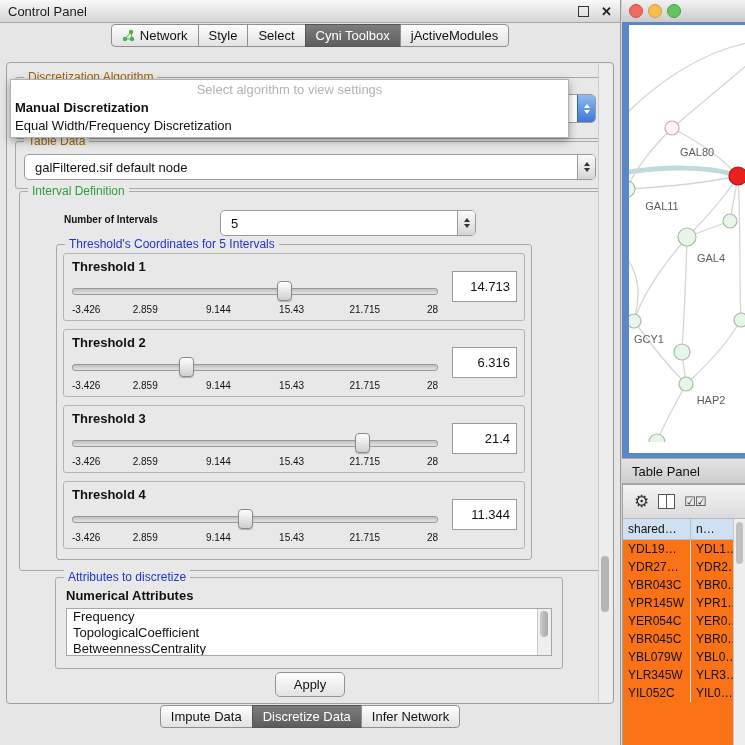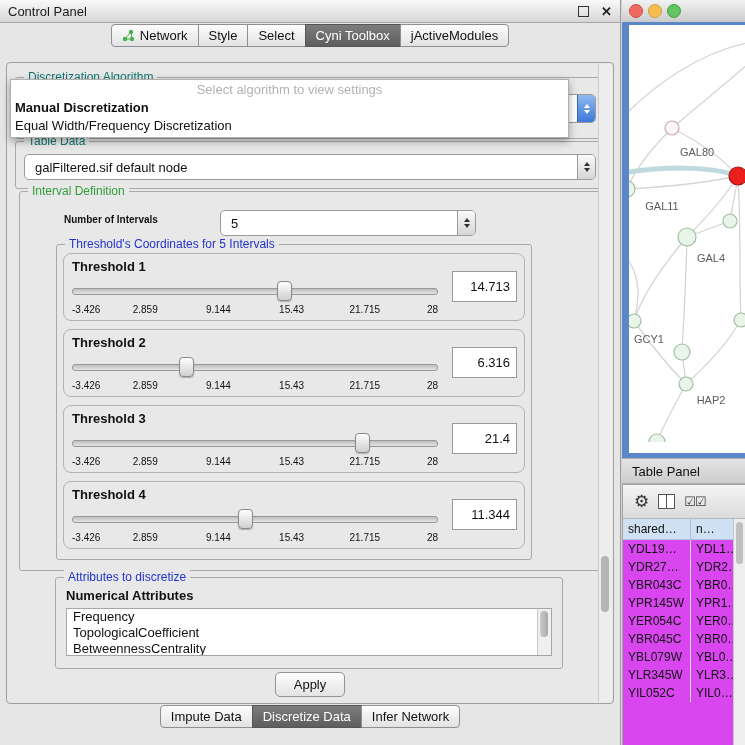--- a/index.html
+++ b/index.html
@@ -17,21 +17,21 @@
   .top-tabs{margin-top:1px;}
   .bottom-tabs{position:absolute;left:0;width:620px;top:705px;}
   .tab{display:flex;align-items:center;gap:5px;padding:3px 10px;font-size:13px;color:#111;
        background:linear-gradient(#fdfdfd,#e2e2e2);border:1px solid #8f8f8f;margin-left:-1px;white-space:nowrap;}
   .tab:first-child{border-radius:4px 0 0 4px;margin-left:0;}
   .tab:last-child{border-radius:0 4px 4px 0;}
   .tab.selected{background:linear-gradient(#7d7d7d,#5d5d5d);color:#fff;border-color:#555;}
   .tabicon svg{display:block;}
   .content{position:absolute;left:6px;top:62px;width:606px;height:640px;background:#e8e8e8;border:1px solid #9f9f9f;border-radius:4px;}
   .group{position:absolute;border:1px solid #a9a9a9;border-radius:3px;}
-  .gtitle{position:absolute;top:-8px;left:8px;background:#e8e8e8;padding:0 4px;font-size:12px;color:#0f766e;white-space:nowrap;}
+  .gtitle{position:absolute;top:-8px;left:8px;background:#e8e8e8;padding:0 4px;font-size:12px;color:#a16207;white-space:nowrap;}
   .gtitle.green{color:#2f9e3a;}
   .gtitle.blue{color:#2233cc;}
   
   .combo{position:absolute;background:#fff;border:1px solid #9a9a9a;border-radius:5px;overflow:hidden;}
   .combo-text{position:absolute;left:10px;top:0;bottom:0;display:flex;align-items:center;font-size:13px;color:#111;}
   .stepper{position:absolute;right:0;top:0;bottom:0;width:17px;display:flex;flex-direction:column;align-items:center;justify-content:center;border-left:1px solid #9a9a9a;}
   .stepper.blue{background:linear-gradient(#8fb9f1,#3c78d8);border-left-color:#3264b4;}
   .stepper.gray{background:linear-gradient(#fafafa,#d6d6d6);}
   .stepper i{display:block;width:0;height:0;border-left:3px solid transparent;border-right:3px solid transparent;margin:1px 0;}
   .stepper.blue .up{border-bottom:4px solid #fff;}
@@ -47,21 +47,21 @@
   .num-label{position:absolute;left:44px;top:22px;font-size:10px;font-weight:bold;}
   .num-combo{left:200px;top:18px;width:254px;height:24px;}
   .coords-group{left:36px;top:52px;width:474px;height:314px;}
   .attrs-group{left:48px;top:514px;width:506px;height:90px;}
   .attrs-label{position:absolute;left:10px;top:10px;font-size:13px;font-weight:bold;}
   .attr-list{position:absolute;left:10px;right:10px;top:30px;height:46px;background:#fff;border:1px solid #a6a6a6;overflow:hidden;}
   .attr-item{font-size:13px;line-height:16px;padding-left:6px;white-space:nowrap;}
   .attr-scroll{position:absolute;right:0;top:0;bottom:0;width:13px;background:#efefef;border-left:1px solid #c8c8c8;}
   .attr-thumb{position:absolute;left:2px;top:2px;width:8px;height:26px;border-radius:5px;background:linear-gradient(90deg,#cccccc,#a8a8a8);}
   
-  .th-block{position:relative;margin:8px 6px 0 6px;height:66px;border:1px solid #b3b3b3;border-radius:8px;}
+  .th-block{position:relative;margin:8px 6px 0 6px;height:66px;border:1px solid #b3b3b3;border-radius:3px;}
   .th-label{position:absolute;left:8px;top:5px;font-size:13px;font-weight:bold;}
   .slider{position:absolute;left:8px;right:86px;top:26px;height:36px;}
   .track{position:absolute;left:0;right:0;top:8px;height:5px;background:linear-gradient(#bfbfbf,#e4e4e4);border:1px solid #989898;border-radius:3px;}
   .thumb{position:absolute;top:1px;width:13px;height:18px;margin-left:-6px;background:linear-gradient(#fefefe,#cfcfcf);border:1px solid #8a8a8a;border-radius:4px;box-shadow:0 1px 1px rgba(0,0,0,.25);}
   .ticks{position:absolute;left:0;right:0;top:24px;height:12px;}
   .tick{position:absolute;font-size:10px;color:#111;white-space:nowrap;transform:translateX(-50%);}
   .tick-0{transform:none;}
   .tick-5{transform:translateX(-100%);}
   .val-box{position:absolute;right:7px;top:17px;width:57px;height:29px;background:#fff;border:1px solid #9a9a9a;font-size:13px;display:flex;align-items:center;justify-content:flex-end;padding-right:6px;}
   
@@ -94,21 +94,21 @@
   .table-window{position:absolute;left:622px;top:484px;width:123px;height:261px;background:#ebebeb;border:1px solid #a3a3a3;overflow:hidden;}
   .table-toolbar{height:33px;background:linear-gradient(#f4f4f4,#dbdbdb);border-bottom:1px solid #b8b8b8;display:flex;align-items:center;gap:9px;padding-left:11px;}
   .gear{font-size:17px;color:#333;line-height:1;}
   .cols-icon{width:15px;height:13px;border:1px solid #555;background:#fff;position:relative;display:inline-block;}
   .cols-icon span{position:absolute;left:7px;top:0;bottom:0;border-left:1px solid #555;}
   .chk{font-size:13px;color:#3a3a3a;line-height:1;letter-spacing:-1px;}
   .tbl-header{display:flex;height:21px;width:calc(100% - 12px);}
   .hcell{background:#cfe0f2;border-right:1px solid #a9c0d8;border-bottom:1px solid #a9c0d8;font-size:12px;padding:3px 0 0 5px;white-space:nowrap;overflow:hidden;}
   .hcell.c1{width:62px;}
   .hcell.c2{flex:1;}
-  .tbl-body{position:absolute;top:55px;bottom:0;left:0;right:12px;background:#d946ef;}
+  .tbl-body{position:absolute;top:55px;bottom:0;left:0;right:12px;background:#f97316;}
   .trow{display:flex;height:18px;}
   .tcell{font-size:12px;padding:2px 0 0 5px;white-space:nowrap;overflow:hidden;}
   .tcell.c1{width:62px;border-right:1px solid #e2e2e2;}
   .tcell.c2{flex:1;}
   .tbl-scroll{position:absolute;right:0;top:34px;bottom:0;width:12px;background:#eeeeee;border-left:1px solid #c6c6c6;}
   .tbl-thumb{position:absolute;left:2px;top:3px;width:7px;height:42px;border-radius:4px;background:#c0c0c0;}
 </style>
 </head>
 <body>
 

